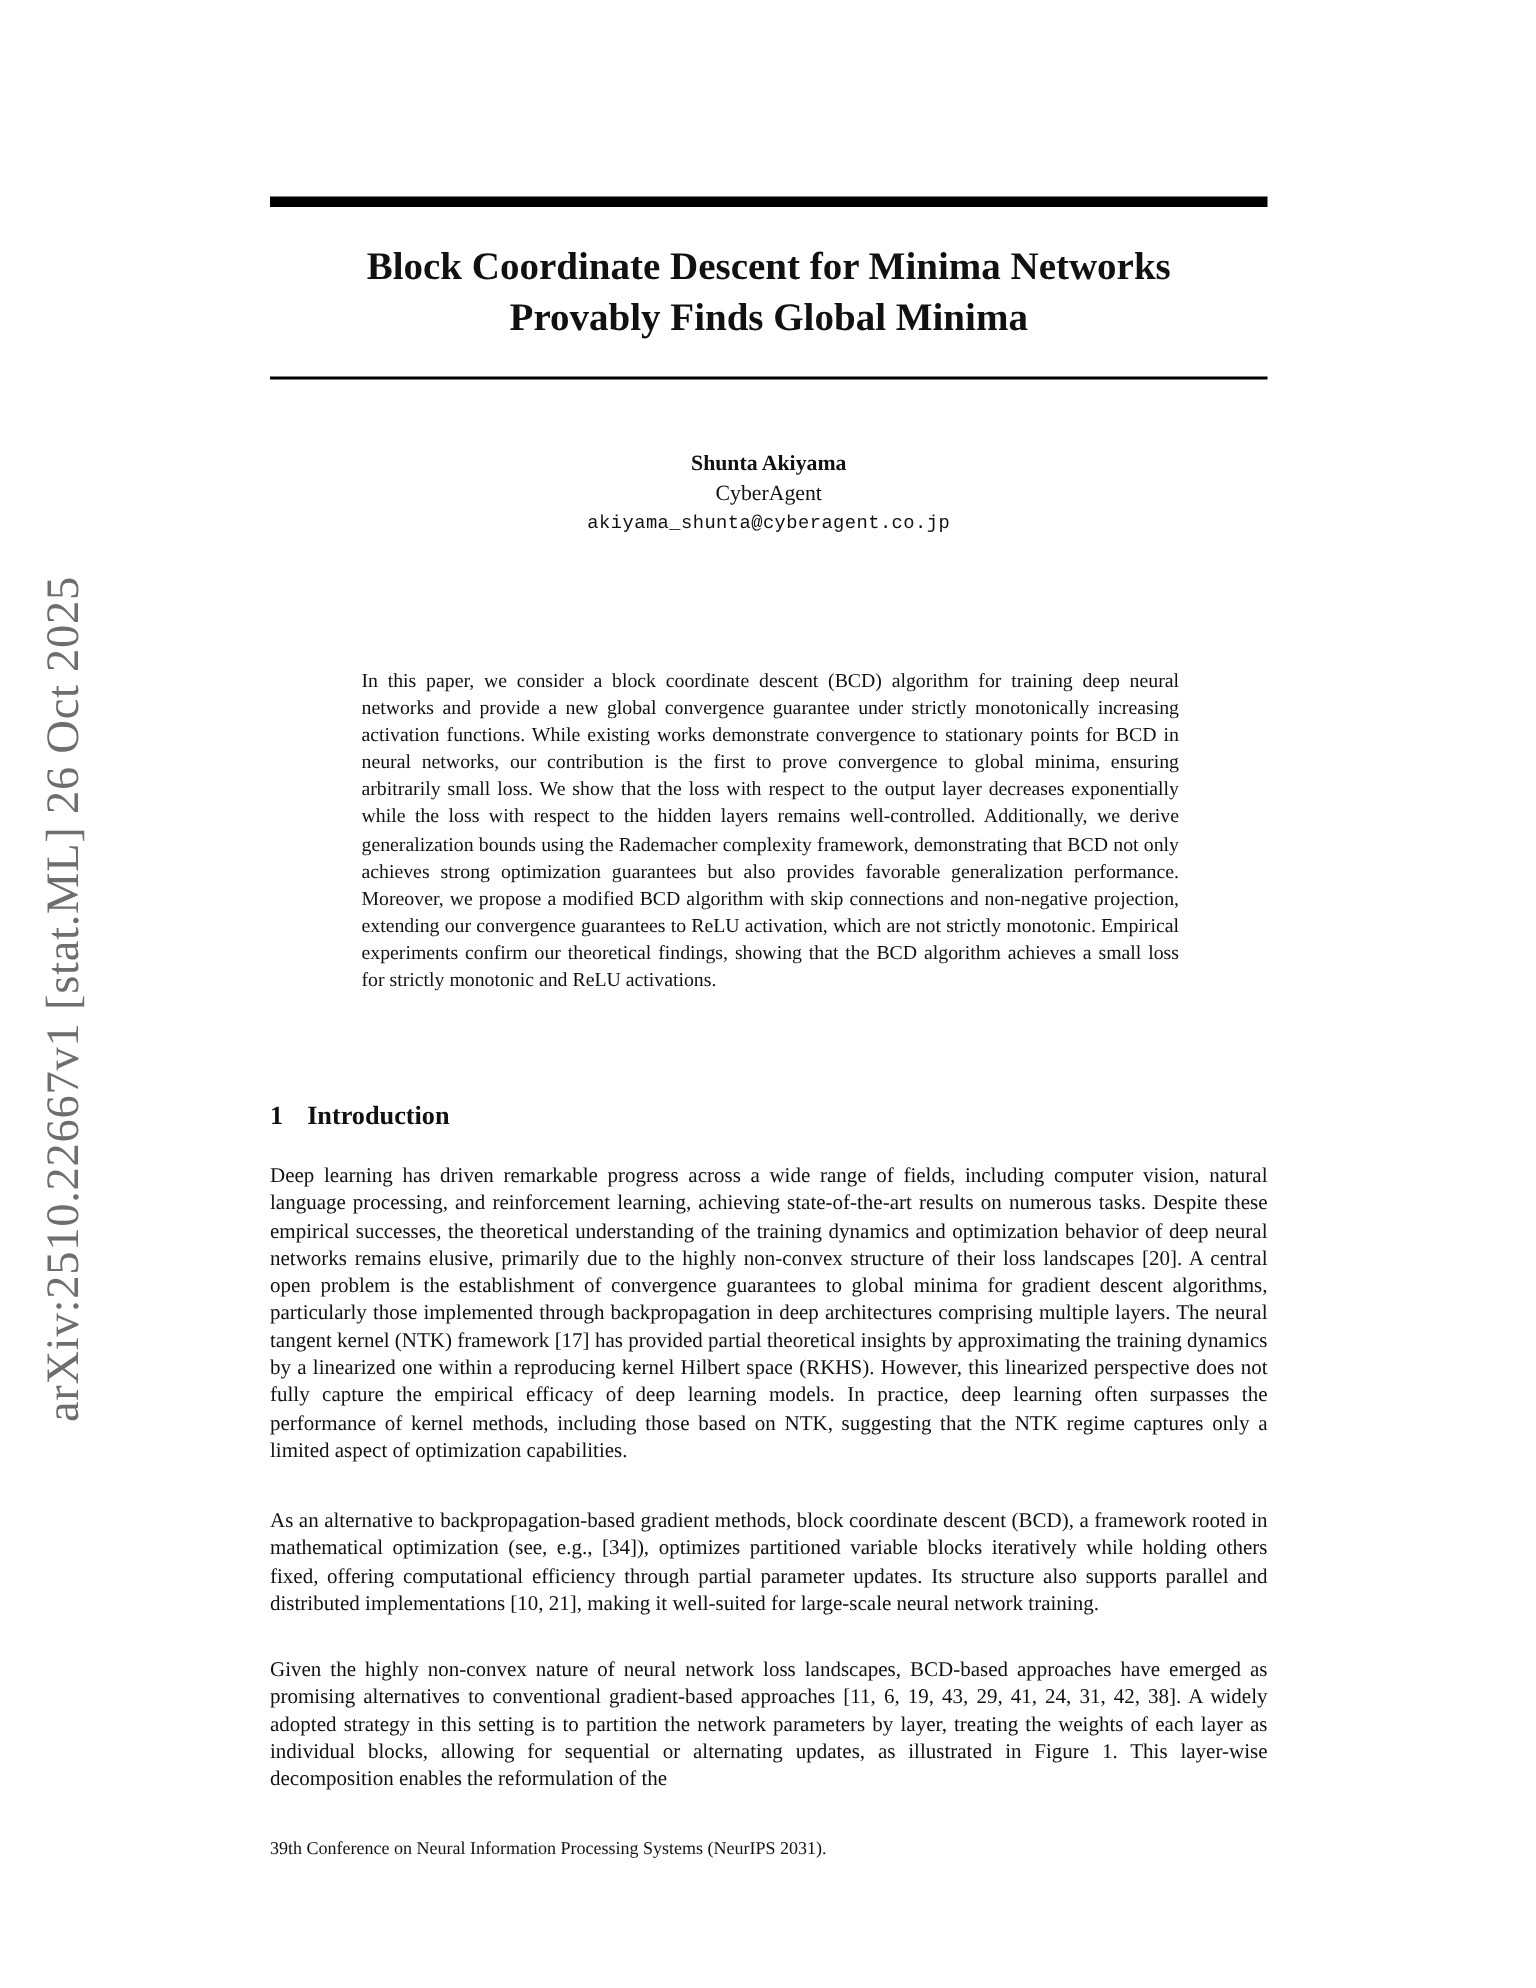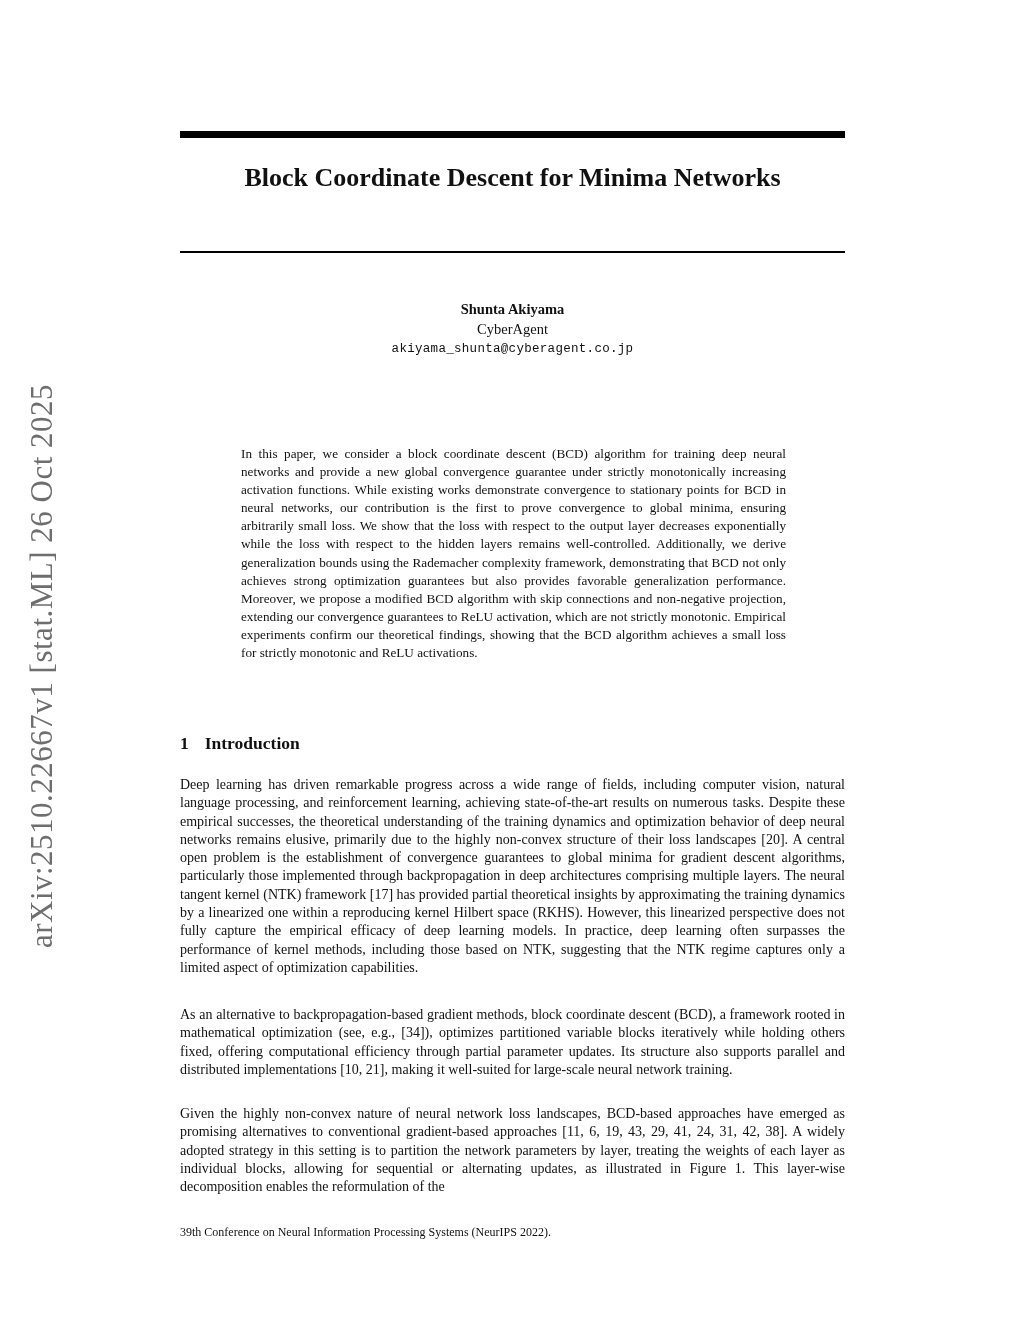--- a/index.html
+++ b/index.html
@@ -129,20 +129,21 @@
 <body>
 
 <div class="page">
 
   <div class="arxiv-sidebar">arXiv:2510.22667v1  [stat.ML]  26 Oct 2025</div>
 
   <div class="rule-thick"></div>
 
   <div class="paper-title">
     <div>Block Coordinate Descent for Minima Networks</div>
+    <div>Provably Finds Global Minima</div>
   </div>
 
   <div class="rule-thin"></div>
 
   <div class="author-block">
     <div class="author-name">Shunta Akiyama</div>
     <div class="author-affiliation">CyberAgent</div>
     <div class="author-email">akiyama_shunta@cyberagent.co.jp</div>
   </div>
 
@@ -152,15 +153,15 @@
   <div class="section-heading">
     <span class="section-number">1</span><span>Introduction</span>
   </div>
 
   <div class="body-paragraph para-1">Deep learning has driven remarkable progress across a wide range of fields, including computer vision, natural language processing, and reinforcement learning, achieving state-of-the-art results on numerous tasks. Despite these empirical successes, the theoretical understanding of the training dynamics and optimization behavior of deep neural networks remains elusive, primarily due to the highly non-convex structure of their loss landscapes [20]. A central open problem is the establishment of convergence guarantees to global minima for gradient descent algorithms, particularly those implemented through backpropagation in deep architectures comprising multiple layers. The neural tangent kernel (NTK) framework [17] has provided partial theoretical insights by approximating the training dynamics by a linearized one within a reproducing kernel Hilbert space (RKHS). However, this linearized perspective does not fully capture the empirical efficacy of deep learning models. In practice, deep learning often surpasses the performance of kernel methods, including those based on NTK, suggesting that the NTK regime captures only a limited aspect of optimization capabilities.</div>
 
   <div class="body-paragraph para-2">As an alternative to backpropagation-based gradient methods, block coordinate descent (BCD), a framework rooted in mathematical optimization (see, e.g., [34]), optimizes partitioned variable blocks iteratively while holding others fixed, offering computational efficiency through partial parameter updates. Its structure also supports parallel and distributed implementations [10, 21], making it well-suited for large-scale neural network training.</div>
 
   <div class="body-paragraph para-3">Given the highly non-convex nature of neural network loss landscapes, BCD-based approaches have emerged as promising alternatives to conventional gradient-based approaches [11, 6, 19, 43, 29, 41, 24, 31, 42, 38]. A widely adopted strategy in this setting is to partition the network parameters by layer, treating the weights of each layer as individual blocks, allowing for sequential or alternating updates, as illustrated in Figure 1. This layer-wise decomposition enables the reformulation of the</div>
 
-  <div class="page-footer">39th Conference on Neural Information Processing Systems (NeurIPS 2022).</div>
+  <div class="page-footer">39th Conference on Neural Information Processing Systems (NeurIPS 2031).</div>
 
 </div>
 
 </body></html>

